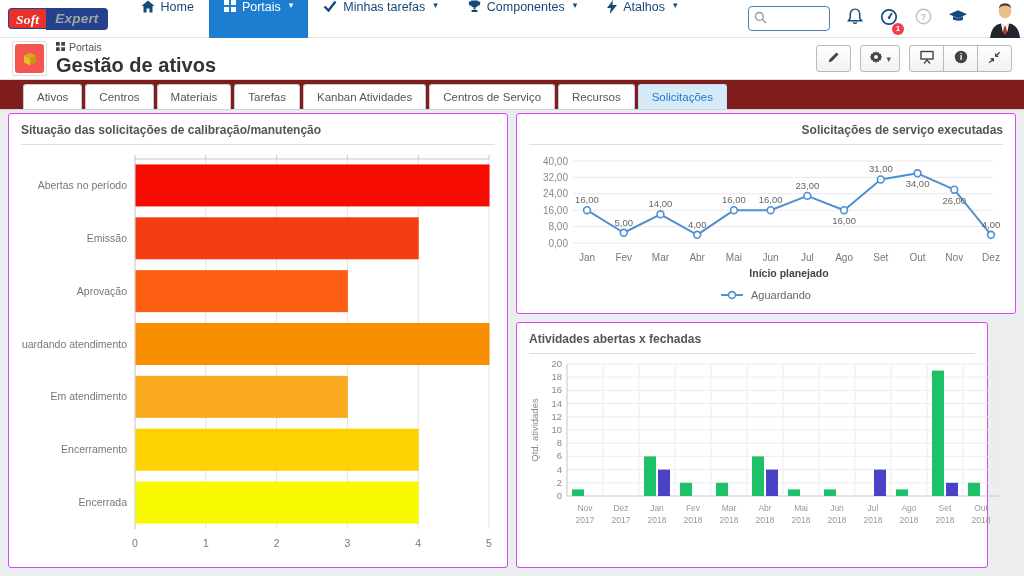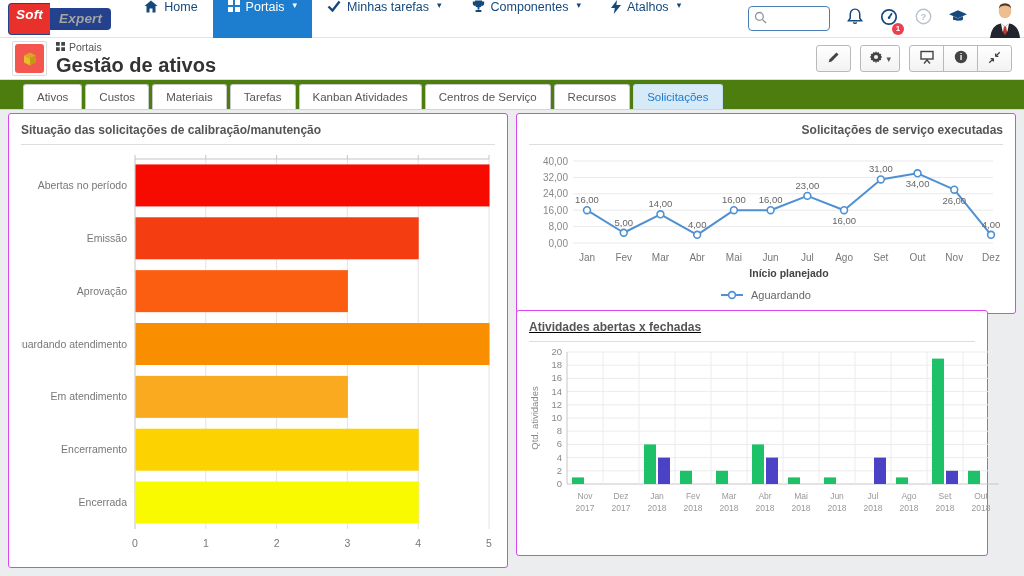--- a/index.html
+++ b/index.html
@@ -3,21 +3,21 @@
 <meta charset="utf-8">
 <style>
   * { box-sizing: border-box; }
   html,body { margin:0; padding:0; }
   body { width:1024px; height:576px; overflow:hidden; font-family:"Liberation Sans",sans-serif; background:#ecedef; }
   .screen { position:relative; width:1024px; height:576px; background:#ecedef; }
 
   
   .navbar { height:38px; background:#fff; display:flex; align-items:center; border-bottom:1px solid #dfe4e9; position:relative; z-index:3; }
   .logo { margin:0 18px 0 8px; display:flex; align-items:center; font-style:italic; font-weight:bold; font-size:13.5px; letter-spacing:.2px; cursor:pointer; }
-  .logo-soft { background:#e8312a; color:#fff; padding:3px 7px 12px; border-radius:4px 0 0 4px; border:1px solid #23418c; border-right:none; }
+  .logo-soft { background:#e8312a; color:#fff; padding:3px 7px 0; border-radius:4px 0 0 4px; border:1px solid #23418c; border-right:none;font-family:Liberation Serif, serif; }
   .logo-expert { background:#23418c; color:#a3a3a3; padding:3px 9px 4px; border-radius:0 4px 4px 0; }
   .nav-item { display:flex; align-items:flex-start; gap:6px; padding:0 15px; height:38px; color:#15497c; font-size:12.5px; cursor:pointer; white-space:nowrap; }
   .nav-item .caret { font-size:9px; margin-left:2px; }
   .nav-item.active { background:#1d7dce; color:#fff; }
   .nav-right { margin-left:auto; display:flex; align-items:center; gap:17px; padding-right:0; }
   .search-box { width:82px; height:25px; border:1px solid #4a7fb5; border-radius:4px; display:flex; align-items:center; padding:0 5px; color:#8a959e; background:#fff; }
   .search-box input { border:none; outline:none; width:58px; font-size:11px; margin-left:4px; color:#333; }
   .nav-icon { position:relative; color:#15497c; cursor:pointer; display:flex; align-items:center; }
   .nav-icon.muted { color:#b9c2cc; }
   .badge { position:absolute; bottom:-5px; right:-6px; background:#ef3e4e; color:#fff; font-size:8px; font-weight:bold; border-radius:50%; width:12px; height:12px; line-height:12px; text-align:center; }
@@ -32,31 +32,31 @@
   .page-title { font-size:20px; font-weight:bold; color:#333; margin-top:1px; }
   .titlebar-actions { margin-left:auto; display:flex; align-items:center; gap:9px; }
   .tb-btn { height:27px; min-width:35px; border:1px solid #b9b9b9; background:linear-gradient(#ffffff,#f2f2f2); border-radius:3px; display:flex; align-items:center; justify-content:center; gap:3px; color:#444; cursor:pointer; padding:0 8px; }
   .tb-btn .caret { font-size:9px; color:#555; }
   .btn-group { display:flex; }
   .btn-group .tb-btn { border-radius:0; margin-left:-1px; }
   .btn-group .tb-btn:first-child { border-radius:3px 0 0 3px; margin-left:0; }
   .btn-group .tb-btn:last-child { border-radius:0 3px 3px 0; }
 
   
-  .tabbar { height:30px; background:#4d7c0f; border-bottom:1px solid #ccd6e0; display:flex; align-items:flex-end; padding-left:23px; gap:3px; position:relative; z-index:1; }
+  .tabbar { height:30px; background:#7f1d1d; border-bottom:1px solid #ccd6e0; display:flex; align-items:flex-end; padding-left:23px; gap:3px; position:relative; z-index:1; }
   .tab { border:1px solid #c9c9c9; border-bottom:none; background:#fff; color:#555; font-size:11.5px; padding:6px 13px 6px; border-radius:3px 3px 0 0; cursor:pointer; white-space:nowrap; }
   .tab.active { background:#d7eaf8; color:#1a7ad0; border-color:#c4def0; }
 
   
   .panel { position:absolute; background:#fff; border:1px solid #d946ef; border-radius:3px; }
   .panel-title { font-size:12px; font-weight:bold; color:#555; padding:9px 12px 7px; }
   .panel-rule { border-top:1px solid #ddd; margin:0 12px; }
   #panel-status { left:8px; top:113px; width:500px; height:455px; }
   #panel-line { left:516px; top:113px; width:500px; height:201px;text-align:right; }
-  #panel-activities { left:516px; top:310px; width:472px; height:246px;text-decoration:underline; }
+  #panel-activities { left:516px; top:322px; width:472px; height:246px; }
   .chart-wrap { margin:6px 12px 0; }
 
   
   .legend-row { display:flex; justify-content:center; align-items:center; gap:10px; font-size:11px; color:#666; }
   .legend-row.line-legend { margin-top:2px; }
   .legend-row.bars-legend { margin-top:4px; margin-bottom:2px; }
   .legend-item { display:flex; align-items:center; gap:8px; }
   .legend-swatch { width:24px; height:11px; display:inline-block; }
   svg text { font-family:"Liberation Sans",sans-serif; }
 </style>
@@ -255,21 +255,21 @@
                 <path d="M1.4 12.6 L5.8 8.2 M5.8 8.2 h-3 M5.8 8.2 v3" stroke="currentColor" stroke-width="1.4" fill="none"></path>
               </svg>
           </span>
         </div>
       </div>
     </div>
   </div>
 
   <div class="tabbar">
     <div class="tab"><span>Ativos</span></div>
-    <div class="tab"><span>Custos</span></div>
+    <div class="tab"><span>Centros</span></div>
     <div class="tab"><span>Materiais</span></div>
     <div class="tab"><span>Tarefas</span></div>
     <div class="tab"><span>Kanban Atividades</span></div>
     <div class="tab"><span>Centros de Serviço</span></div>
     <div class="tab"><span>Recursos</span></div>
     <div class="tab active"><span>Solicitações</span></div>
   </div>
 
   <div class="panel" id="panel-status">
     <div class="panel-title">Situação das solicitações de calibração/manutenção</div>

